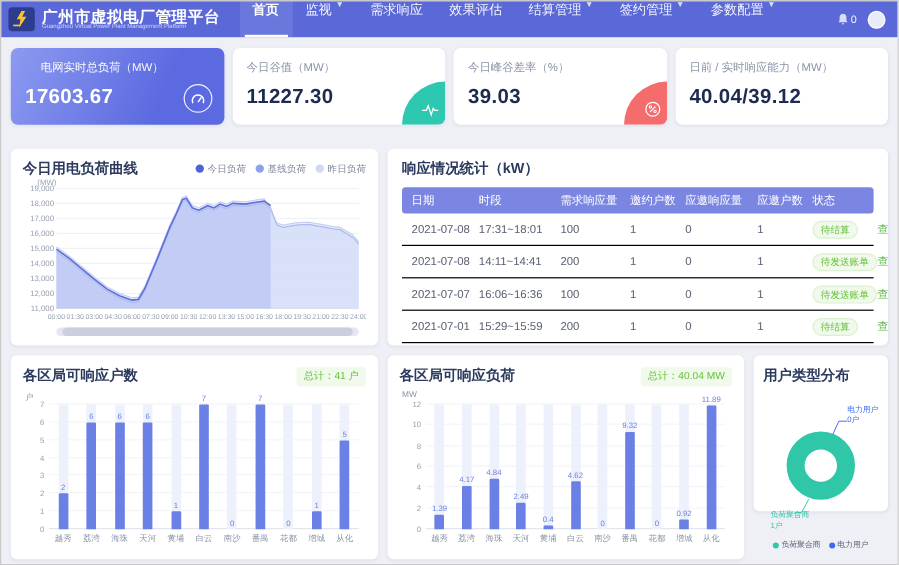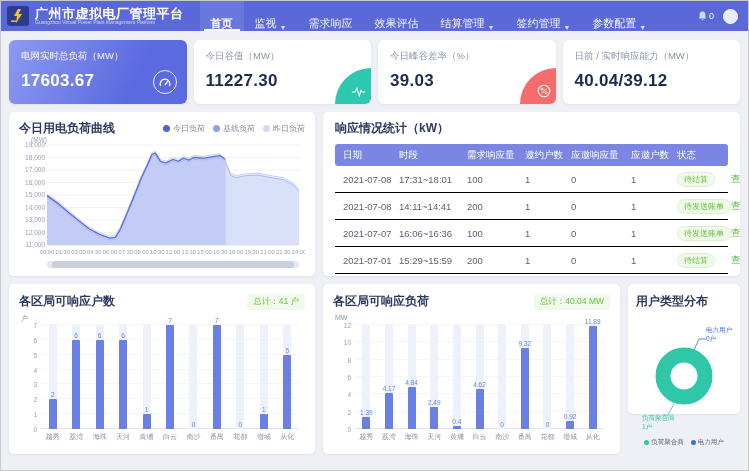--- a/index.html
+++ b/index.html
@@ -11,48 +11,48 @@
   }
   .frame { width:749px; height:471px; border:1px solid #c9c9c9; background:#eef0f6; overflow:hidden; }
 
   
   .topbar { height:30px; background:#5a68d8; display:flex; align-items:center; padding:0 10px 0 6px; color:#fff; }
   .logo { width:22px; height:20px; background:#2e3c8e; border-radius:3px; display:flex; align-items:center; justify-content:center; margin-right:6px; flex:0 0 auto; }
   .brand { line-height:1.05; margin-right:16px; white-space:nowrap; }
   .brand-title { font-size:13px; font-weight:bold; letter-spacing:.5px; }
   .brand-sub { font-size:5px; opacity:.7; }
   .nav { display:flex; height:100%; align-items:stretch; font-size:11px; }
-  .nav-item { position:relative; display:flex; align-items:flex-end; padding:0 11px; cursor:pointer; opacity:.93; white-space:nowrap; }
+  .nav-item { position:relative; display:flex; align-items:flex-start; padding:0 11px; cursor:pointer; opacity:.93; white-space:nowrap; }
   .nav-item .caret { font-size:7px; margin-left:3px; opacity:.85; }
   .nav-item.active { background:rgba(255,255,255,.10); font-weight:bold; opacity:1; }
   .nav-item.active::after { content:""; position:absolute; left:4px; right:4px; bottom:0; height:2px; background:#ffffff; }
   .top-right { margin-left:auto; display:flex; align-items:center; gap:9px; }
   .notif { display:flex; align-items:center; gap:2px; font-size:9px; opacity:.9; }
   .avatar { width:15px; height:15px; border-radius:50%; background:#e8ebf8; border:1px solid #ffffff; }
 
   .main { padding:9px 8px 0 8px; }
 
   
   .kpi-row { display:flex; gap:7px; }
   .kpi-card { flex:1; background:#fff; border-radius:6px; height:64px; position:relative; padding:10px 12px; box-shadow:0 1px 3px rgba(30,40,90,.07); overflow:hidden; }
   .kpi-card.primary { background:linear-gradient(115deg,#8d9af1 0%,#5b6ae0 70%); }
   .kpi-label { font-size:9.5px; color:#8b93a7; white-space:nowrap; }
-  .kpi-card.primary .kpi-label { color:rgba(255,255,255,.95); }
+  .kpi-card.primary .kpi-label { color:rgba(255,255,255,.95);margin-left:13px; }
   .kpi-value { font-size:17px; font-weight:bold; color:#1c2b4e; margin-top:8px; letter-spacing:.3px; }
   .kpi-card.primary .kpi-value { color:#fff; }
   .gauge-badge { position:absolute; right:10px; bottom:10px; width:24px; height:24px; border-radius:50%; border:1.4px solid rgba(255,255,255,.9); display:flex; align-items:center; justify-content:center; }
   .corner { position:absolute; right:0; bottom:0; width:36px; height:36px; border-top-left-radius:100%; display:flex; align-items:flex-end; justify-content:flex-end; padding:0 5px 6px 0; }
 
   
   .panel { background:#fff; border-radius:5px; box-shadow:0 1px 3px rgba(30,40,90,.07); }
   .panel-head { display:flex; justify-content:space-between; align-items:center; }
   .panel-title { font-size:12px; font-weight:bold; color:#2b3a5e; white-space:nowrap; }
   .badge-green { background:#f0f9eb; color:#67c23a; font-size:8.5px; padding:2px 6px; border-radius:3px; white-space:nowrap; }
 
-  .row2 { display:flex; gap:8px; margin-top:8px; }
+  .row2 { display:flex; gap:8px; margin-top:20px; }
   .load-panel { width:306px; height:164px; padding:8px 10px; }
   .legend { display:flex; gap:8px; align-items:center; font-size:8px; color:#7e8699; }
   .legend-item { display:flex; align-items:center; gap:3px; white-space:nowrap; }
   .legend-dot { width:7px; height:7px; border-radius:50%; }
 
   .table-panel { flex:1; height:164px; padding:8px 12px; position:relative; overflow:hidden; }
   .t-head { display:grid; grid-template-columns:56px 68px 58px 46px 60px 46px 54px 1fr; background:#7b86e2; color:#fff; border-radius:3px; height:22px; align-items:center; font-size:9.5px; margin-top:7px; }
   .t-head > div { padding-left:8px; white-space:nowrap; overflow:hidden; }
   .t-row { display:grid; grid-template-columns:56px 68px 58px 46px 60px 46px 54px 1fr; height:27px; align-items:center; font-size:9.5px; color:#5a6174; border-bottom:1px solid #000000; }
   .t-row > div { padding-left:8px; white-space:nowrap; }

